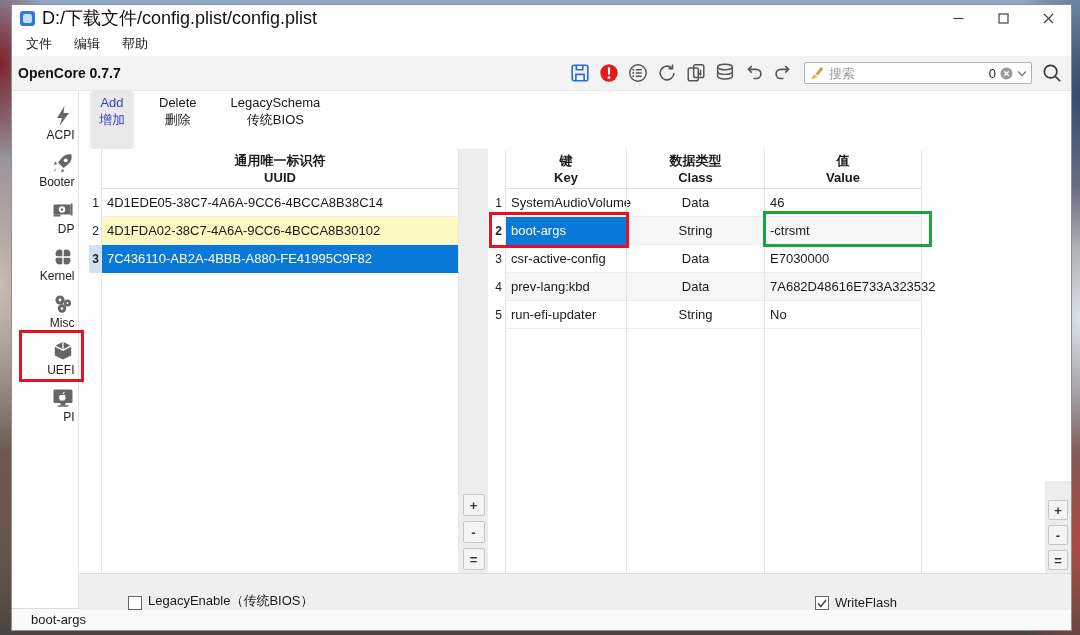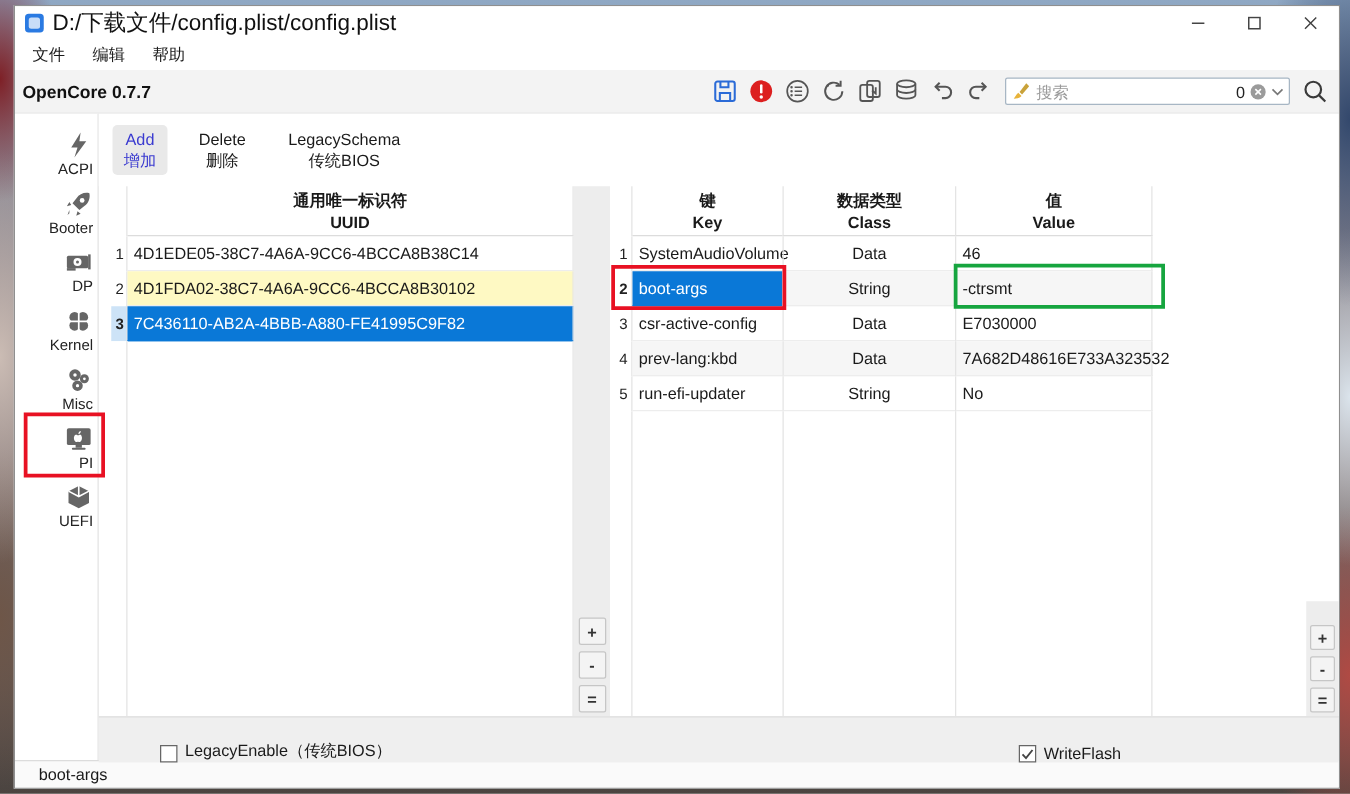--- a/index.html
+++ b/index.html
@@ -53,21 +53,21 @@
   .sidebar { width:67px; border-right:1px solid #e4e4e4; background:#fff; padding-top:8px;
     display:flex; flex-direction:column; align-items:center; flex:0 0 auto; }
   .side-item { width:59px; height:47px; display:flex; flex-direction:column; align-items:flex-end; justify-content:center; gap:1px; border-radius:4px; }
   .side-item .lbl { font-size:12px; color:#222; line-height:13px; }
   .side-item.sel { background:#e4e4e4; }
   .side-item.sel .lbl { color:#3434d6; }
 
   .content-col { flex:1; display:flex; flex-direction:column; min-width:0; }
 
   
-  .tabrow { height:58px; display:flex; align-items:center; gap:16px; padding-left:11px; background:#fff; flex:0 0 auto; }
+  .tabrow { height:58px; display:flex; gap:16px; padding-left:11px; background:#fff; flex:0 0 auto; }
   .tab { text-align:center; line-height:17px; padding:3px 9px; border-radius:4px; color:#1a1a1a; white-space:nowrap; }
   .tab.sel { background:#e9e9e9; color:#3a3ad0; }
 
   
   .content-row { height:424px; display:flex; flex:0 0 auto; }
 
   .left-pane { width:380px; padding-left:10px; display:flex; flex-direction:column; flex:0 0 auto; }
   .ltable { display:flex; flex-direction:column; height:100%; }
   .lrow { display:flex; height:28px; flex:0 0 auto; }
   .lhead { height:40px; }
@@ -309,39 +309,39 @@
               <circle cx="9" cy="8" r="1.4" fill="#fff"></circle>
               <circle cx="16.5" cy="11" r="1.1" fill="#fff"></circle>
               <circle cx="11" cy="16.5" r="1.3" fill="#fff"></circle>
             </svg>
           </span>
         <span class="lbl">Misc</span>
       </div>
       <div class="side-item">
         <span>
             <svg width="24" height="24" viewBox="0 0 24 24">
+              <path d="M12 2.8l8.2 4.1v9.5L12 20.5l-8.2-4.1V6.9z" fill="#666"></path>
+              <path d="M12 2.8v8.4M3.8 6.9l8.2 4.3 8.2-4.3" fill="none" stroke="#fff" stroke-width="1.3"></path>
+            </svg>
+          </span>
+        <span class="lbl">UEFI</span>
+      </div>
+      <div class="side-item">
+        <span>
+            <svg width="24" height="24" viewBox="0 0 24 24">
               <g fill="#666">
                 <rect x="2.5" y="3.5" width="19" height="13.5" rx="1.5"></rect>
                 <rect x="9.5" y="17" width="5" height="2.2"></rect>
                 <rect x="6.5" y="19.2" width="11" height="1.6" rx=".8"></rect>
               </g>
               <path d="M12.2 6.6c.5-.7 1.4-.9 1.4-.9s.1 1-.4 1.6c-.5.7-1.4.9-1.4.9s-.1-.9.4-1.6z" fill="#fff"></path>
               <path d="M14 9.1c-.6-.4-1.4-.3-1.9 0-.4.2-.8.2-1.2 0-.9-.5-2-.1-2.5.9-.7 1.4-.1 3.5 1 4.4.4.3.9.3 1.3.1.4-.2.9-.2 1.3 0 .4.2.9.2 1.3-.1 1.1-.9 1.7-3 1-4.4-.1-.4-.3-.7-.3-.9z" fill="#fff"></path>
             </svg>
           </span>
         <span class="lbl">PI</span>
-      </div>
-      <div class="side-item">
-        <span>
-            <svg width="24" height="24" viewBox="0 0 24 24">
-              <path d="M12 2.8l8.2 4.1v9.5L12 20.5l-8.2-4.1V6.9z" fill="#666"></path>
-              <path d="M12 2.8v8.4M3.8 6.9l8.2 4.3 8.2-4.3" fill="none" stroke="#fff" stroke-width="1.3"></path>
-            </svg>
-          </span>
-        <span class="lbl">UEFI</span>
       </div>
     </div>
 
     <div class="content-col">
 
       <div class="tabrow">
         <div class="tab sel">
           <div>Add</div>
           <div>增加</div>
         </div>

